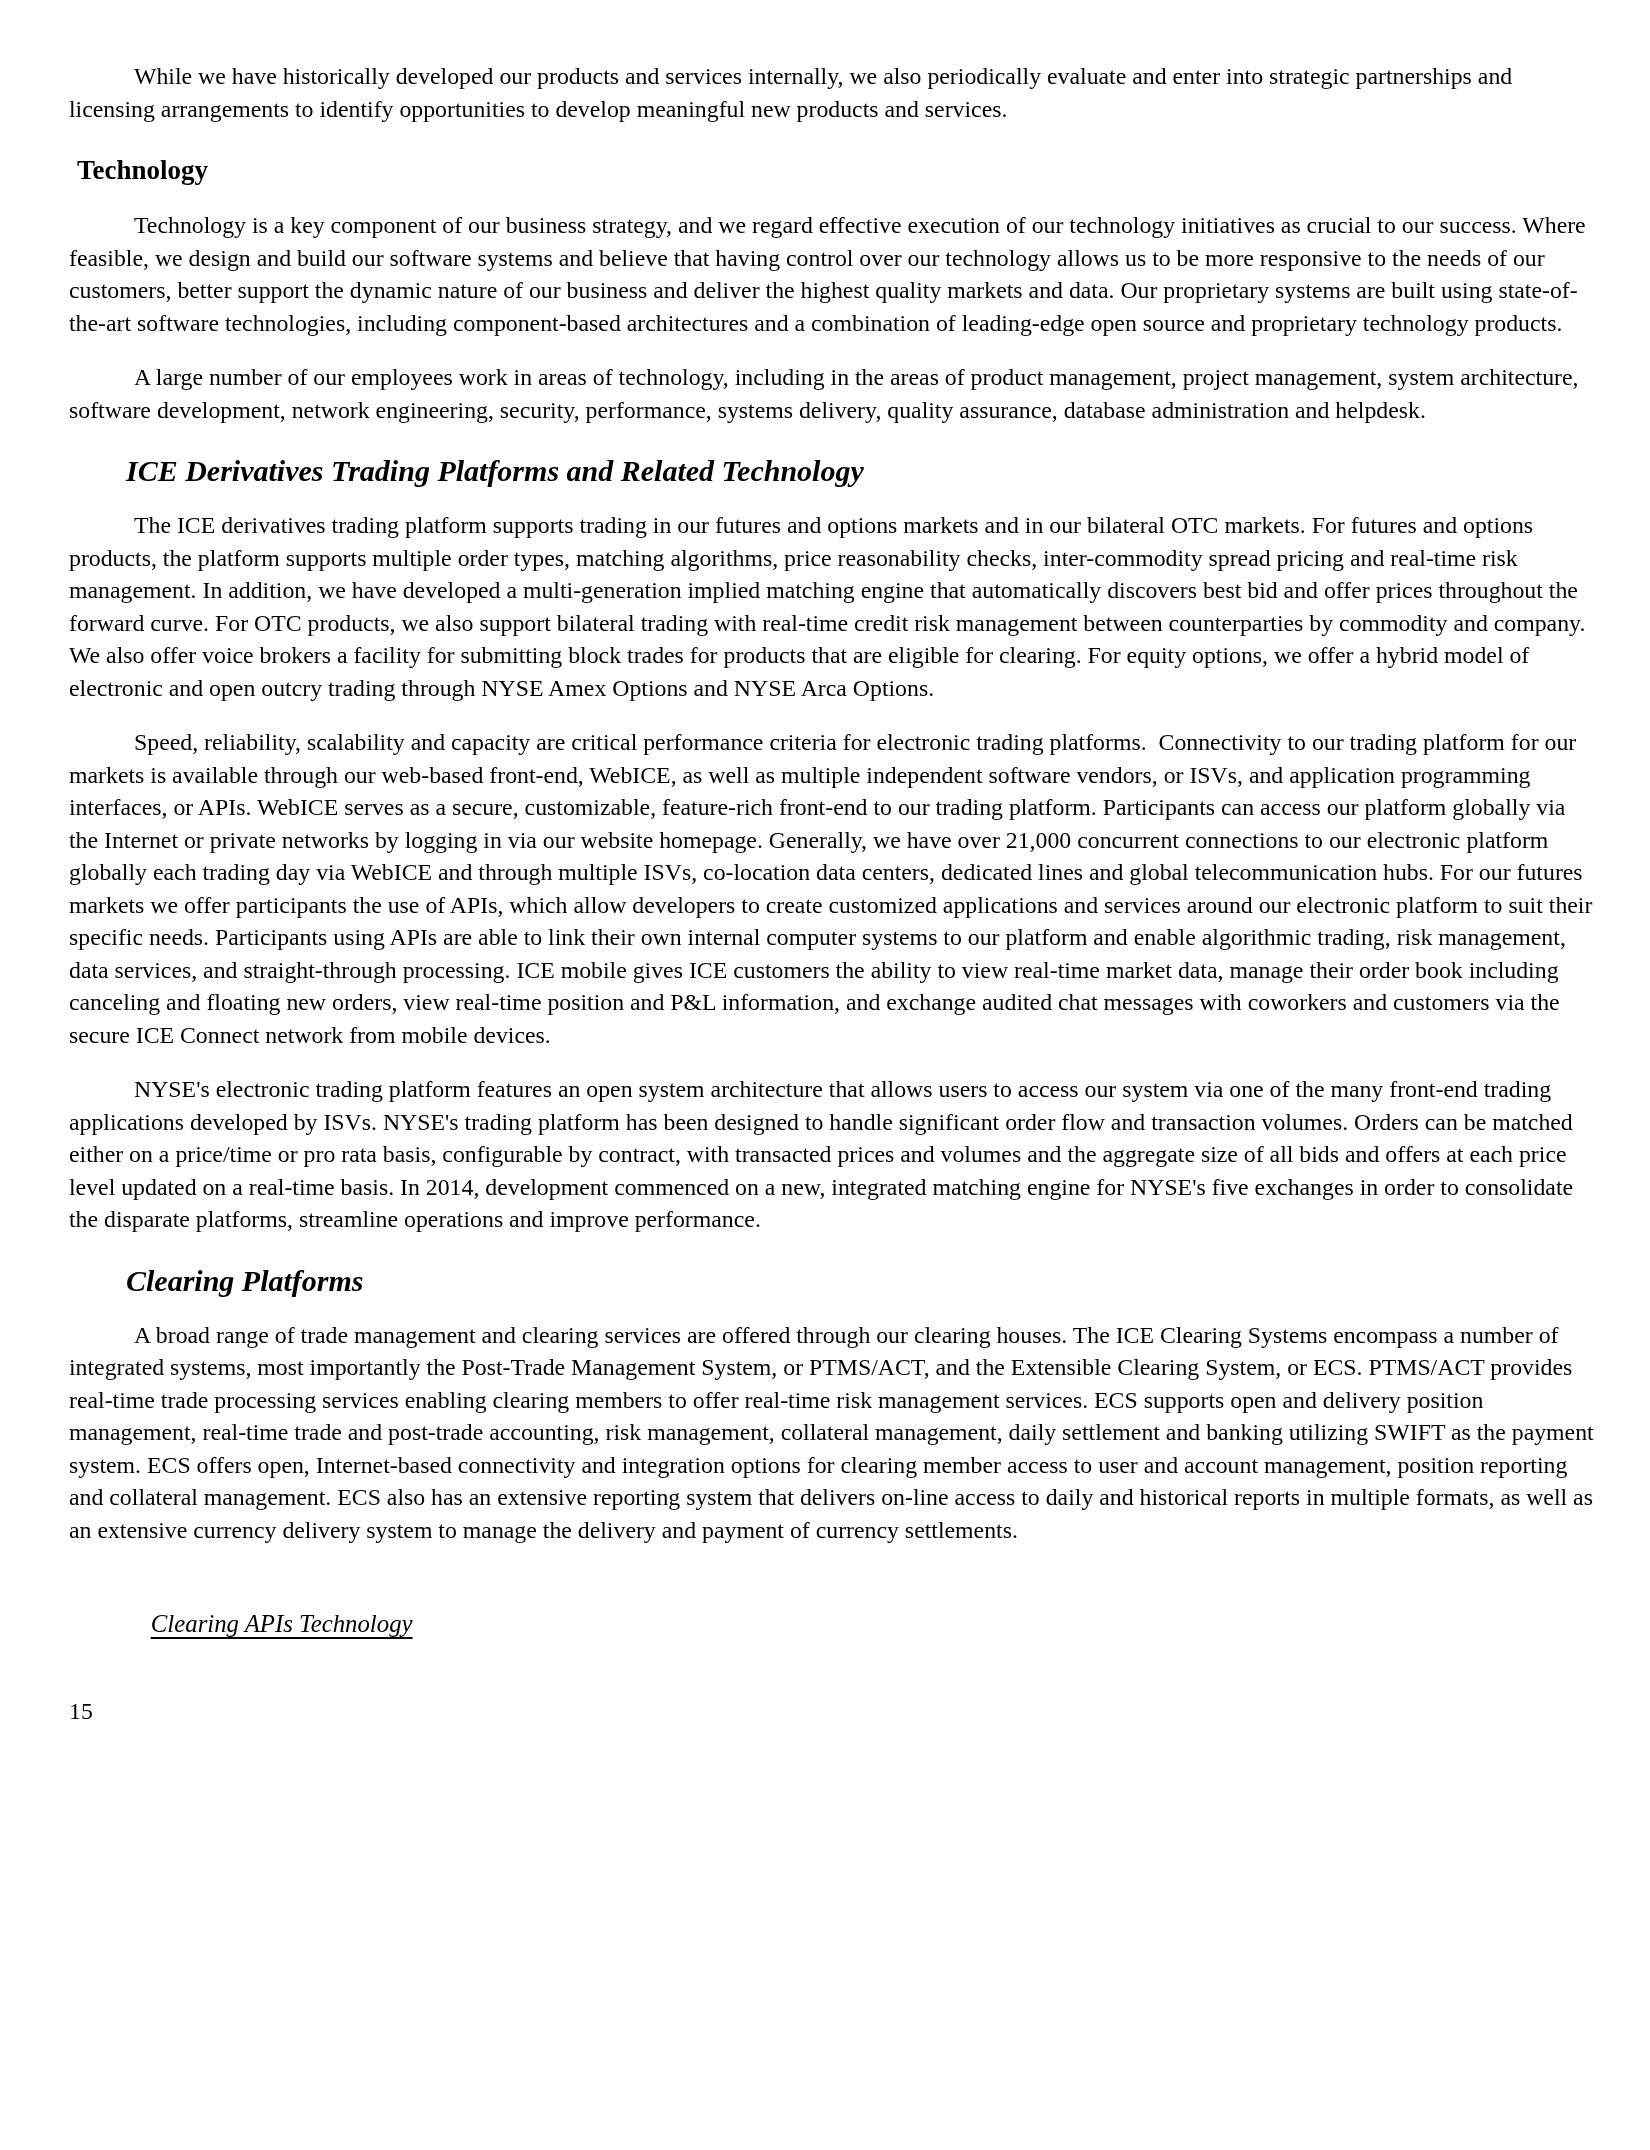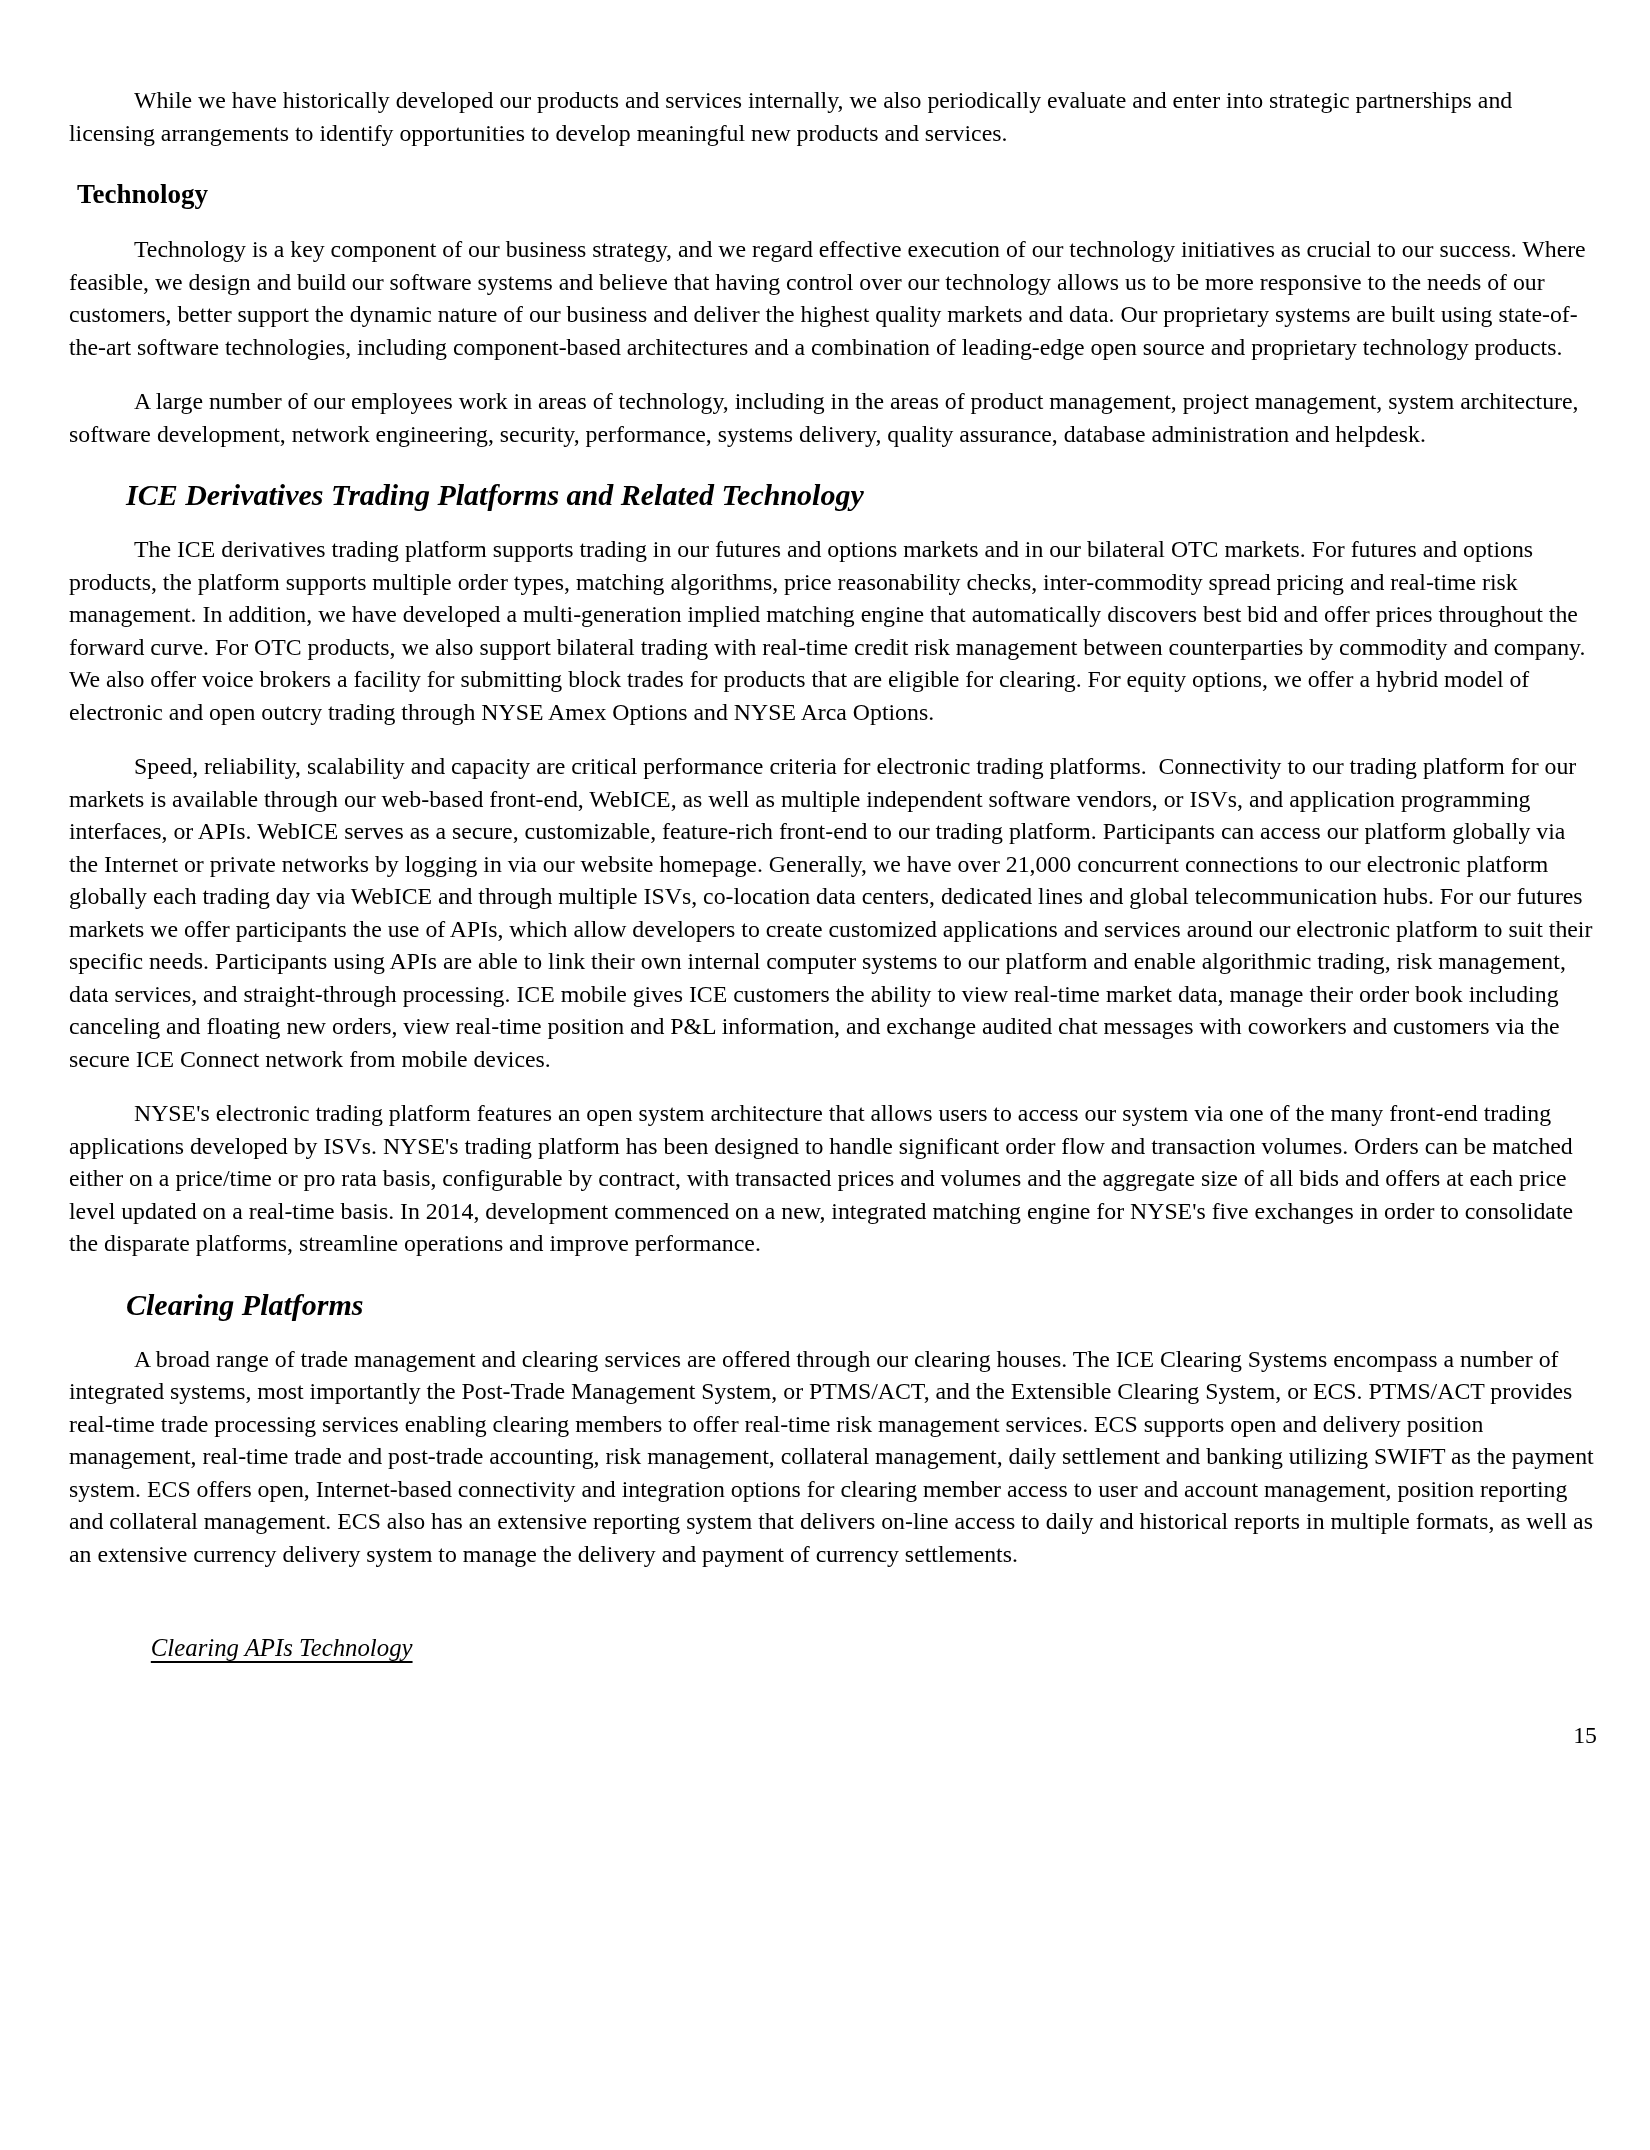--- a/index.html
+++ b/index.html
@@ -8,21 +8,21 @@
     height: 2150px;
     background: #ffffff;
     color: #000000;
     font-family: "Liberation Serif", "DejaVu Serif", serif;
     overflow: hidden;
   }
   .page {
     box-sizing: border-box;
     width: 1650px;
     height: 2150px;
-    padding: 84px 53px 0 69px;
+    padding: 60px 53px 0 69px;
   }
   .doc-block { white-space: pre-wrap; }
   p.body-para {
     font-size: 23.8px;
     line-height: 32.5px;
     text-indent: 65px;
     margin: 0 0 22px 0;
     text-align: left;
   }
   .h-bold {
@@ -47,21 +47,21 @@
     padding-left: 57px;
   }
   .h-italic-underline .u-text {
     text-decoration: underline;
     text-underline-offset: 5px;
     text-decoration-thickness: 2px;
   }
   .page-footer {
     font-size: 23.8px;
     line-height: 32.5px;
-    text-align: right;
+    text-align: left;
     margin-top: 10px;
   }
 </style>
 </head>
 <body>
 
 <div class="page">
 
   <p class="body-para doc-block">While we have historically developed our products and services internally, we also periodically evaluate and enter into strategic partnerships and licensing arrangements to identify opportunities to develop meaningful new products and services.</p>
 

